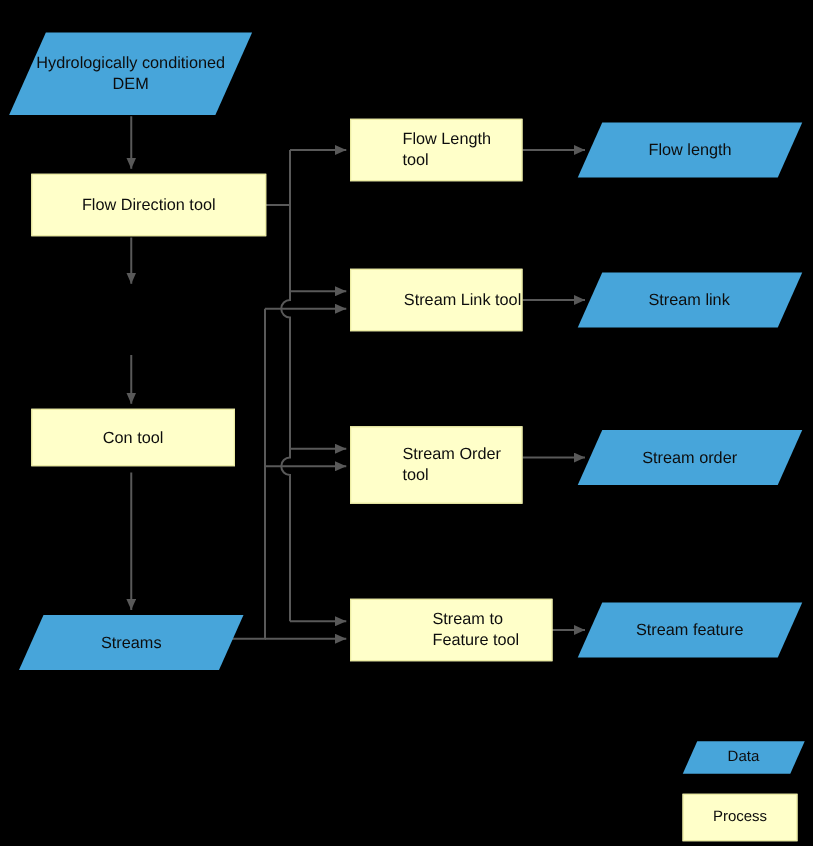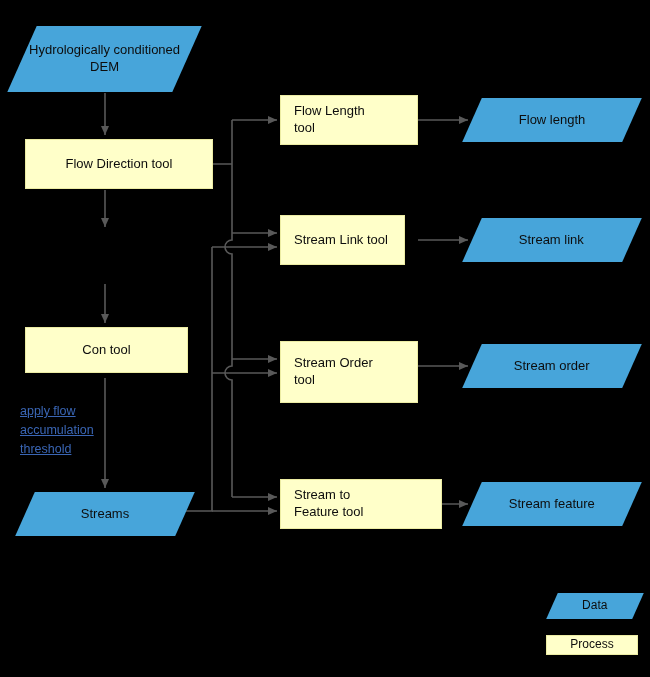--- a/index.html
+++ b/index.html
@@ -12,21 +12,21 @@
   svg.wires{position:absolute;left:0;top:0;z-index:1}
   .node{
     position:absolute;z-index:2;display:flex;align-items:center;justify-content:center;
     font-size:13px;line-height:1.3;
   }
   .pgram{transform:skewX(-24deg)}
   .pgram .txt{transform:skewX(24deg)}
   .data-shape{background:#47A5DA}
   .process-shape{background:#FFFFC9;border:1px solid #ECECA3}
   .txt{text-align:center}
-  .node.left-align{justify-content:flex-start;padding-left:13px}
+  .node.left-align{justify-content:flex-end;padding-left:13px}
   .node.left-align .txt{text-align:left}
   .w95 .txt{max-width:95px}
   .w130 .txt{max-width:130px}
   .annotation{
     position:absolute;z-index:2;left:20px;top:402px;width:102px;
     color:#3A66B5;font-size:12.5px;line-height:1.5;text-decoration:underline;
   }
   .legend-node{font-size:12px}
 </style>
 </head>
@@ -72,31 +72,30 @@
 
   <div class="node process-shape" style="left:25px;top:139px;width:188px;height:50px">
     <div class="txt">Flow Direction tool</div>
   </div>
 
 
   <div class="node process-shape" style="left:25px;top:327px;width:163px;height:46px">
     <div class="txt">Con tool</div>
   </div>
 
-  <div class="annotation">apply flow accumulation threshold</div>
 
   <div class="node pgram data-shape" style="left:25px;top:492px;width:160px;height:44px">
     <div class="txt">Streams</div>
   </div>
 
   <div class="node process-shape left-align w95" style="left:280px;top:95px;width:138px;height:50px">
     <div class="txt">Flow Length tool</div>
   </div>
 
-  <div class="node process-shape left-align w95" style="left:280px;top:215px;width:125px;height:50px">
+  <div class="node process-shape left-align w95" style="left:280px;top:215px;width:138px;height:50px">
     <div class="txt">Stream Link tool</div>
   </div>
 
   <div class="node process-shape left-align w95" style="left:280px;top:341px;width:138px;height:62px">
     <div class="txt">Stream Order tool</div>
   </div>
 
   <div class="node process-shape left-align w95" style="left:280px;top:479px;width:162px;height:50px">
     <div class="txt">Stream to Feature tool</div>
   </div>
@@ -114,17 +113,17 @@
   </div>
 
   <div class="node pgram data-shape" style="left:472px;top:482px;width:160px;height:44px">
     <div class="txt">Stream feature</div>
   </div>
 
   <div class="node pgram data-shape legend-node" style="left:552px;top:593px;width:86px;height:26px">
     <div class="txt">Data</div>
   </div>
 
-  <div class="node process-shape legend-node" style="left:546px;top:635px;width:92px;height:20px">
+  <div class="node process-shape legend-node" style="left:546px;top:635px;width:92px;height:38px">
     <div class="txt">Process</div>
   </div>
 
 </div>
 
 </body></html>

